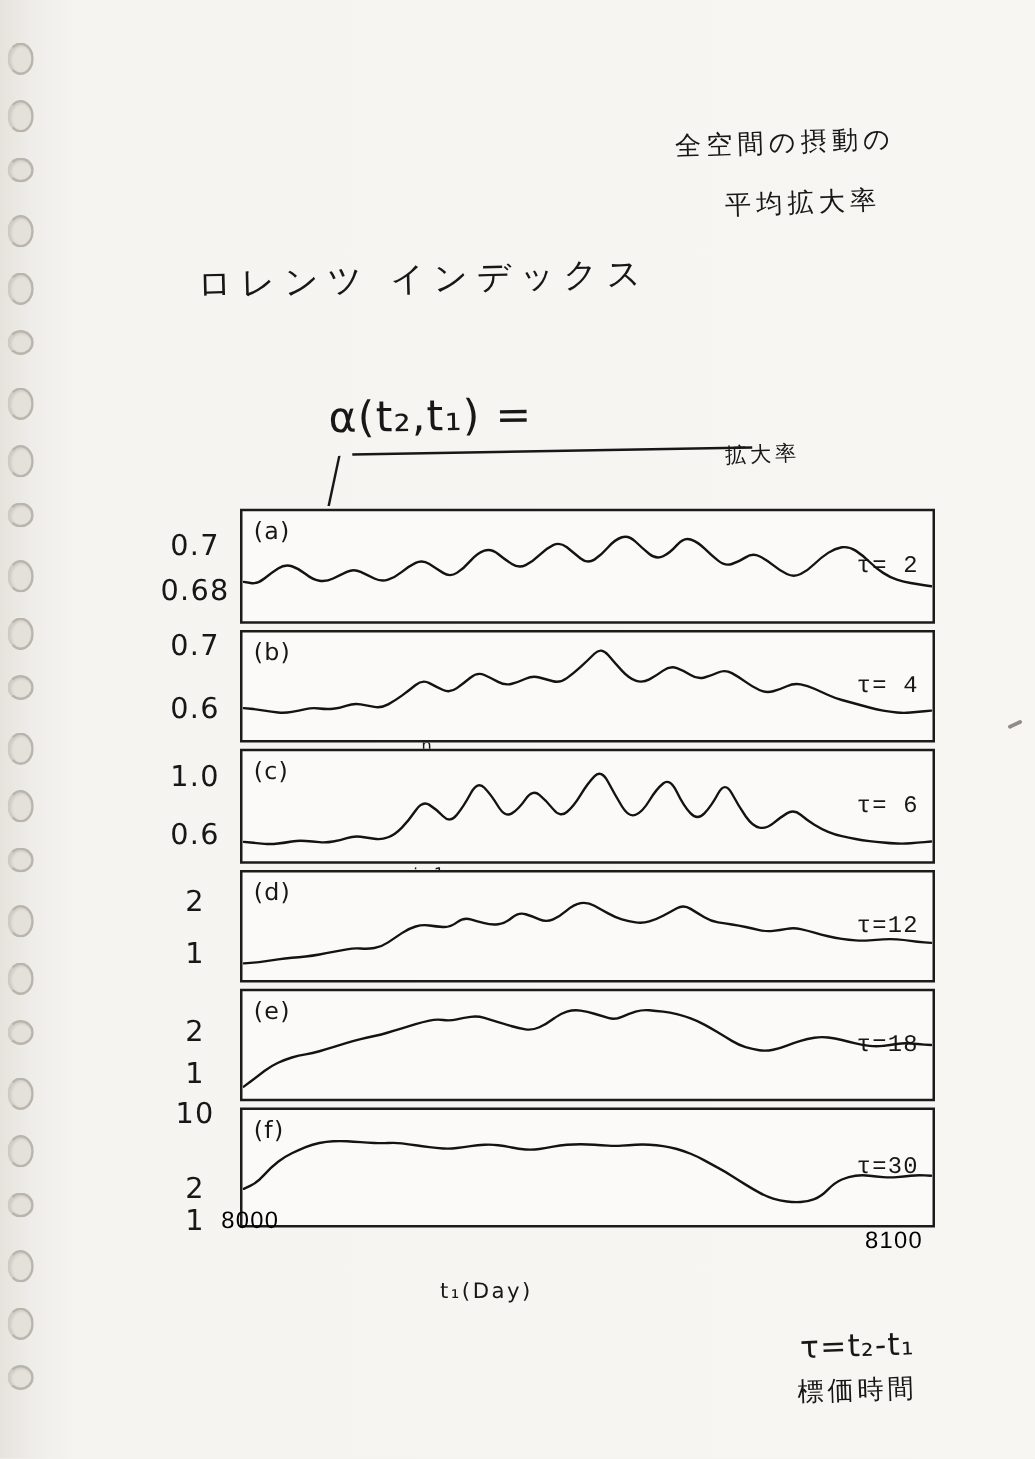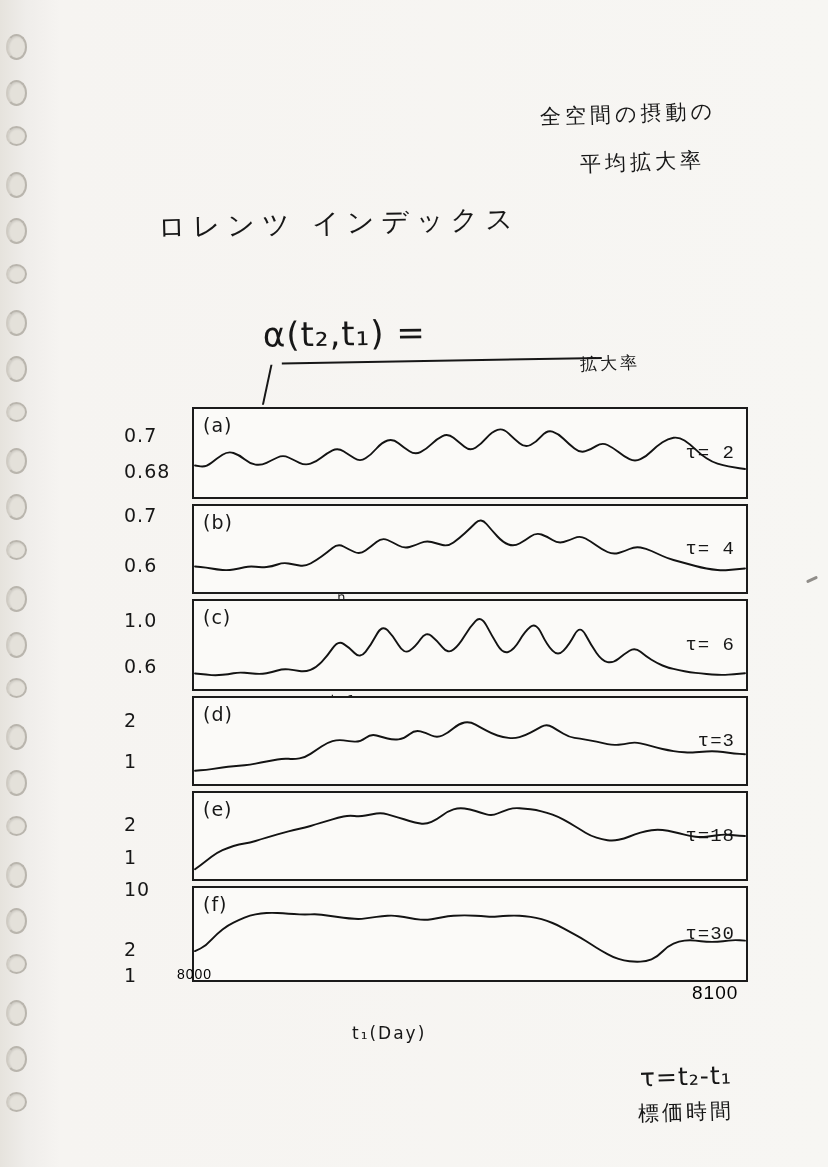--- a/index.html
+++ b/index.html
@@ -75,21 +75,21 @@
   .frac .num { display:block; border-bottom:2px solid #171717; padding:0 3px; }
   .frac .den { display:block; padding:0 3px; }
 
   #note-kakudai { left:580px; top:352px; font-size:17px; letter-spacing:3px; transform:rotate(-2deg); }
 
   #note-tau { left:640px; top:1062px; font-size:25px; letter-spacing:1px; transform:rotate(-2deg); }
   #note-hyoka { left:638px; top:1098px; font-size:21px; letter-spacing:3px; transform:rotate(-2deg); }
 
   #xlabel { left:352px; top:1023px; font-size:17px; letter-spacing:2px; }
 
-  #xtick-left  { position:absolute; left:177px; top:966px; font-size:14px; letter-spacing:1px; }
+  #xtick-left  { position:absolute; left:177px; top:966px; font-size:19px; letter-spacing:1px; }
   #xtick-right { position:absolute; left:692px; top:966px; font-size:19px; letter-spacing:1px;margin-top:16px; }
 
   
   #plot-area { position:absolute; left:192px; top:407px; width:556px; height:556px; }
   .panel {
     position:absolute; left:0; width:556px;
     border:2px solid #1b1b1b;
     background:#fbfaf8;
     box-sizing:border-box;
     overflow:hidden;
@@ -99,23 +99,23 @@
     font-family:"DejaVu Sans", sans-serif;
     font-size:19px; letter-spacing:1px; color:#171717;
   }
   .panel-tau {
     position:absolute; right:9px; top:50%; transform:translateY(-50%);
     font-family:Liberation Mono, monospace;
     font-size:19px; letter-spacing:1px; color:#171717;
     background:#fbfaf8; padding:0 2px 1px 4px;
   }
   .ytick {
-    position:absolute; right:0; text-align:left;
+    position:absolute; right:0; text-align:center;
     font-family:"DejaVu Sans", sans-serif;
-    font-size:19px; color:#171717; letter-spacing:1px;
+    font-size:23px; color:#171717; letter-spacing:1px;
     width:64px;
   }
   #ylabels { position:absolute; left:108px; top:407px; width:80px; height:560px; }
   svg.trace { position:absolute; left:0; top:0; }
   .trace path { fill:none; stroke:#131313; stroke-width:1.9; stroke-linejoin:round; stroke-linecap:round; }
   .smudge {
     position:absolute; right:10px; top:578px; width:12px; height:3px;
     background:#6d6a65; transform:rotate(-25deg); opacity:.75; border-radius:2px;
   }
 </style>
@@ -207,21 +207,21 @@
     </div>
     <div class="panel" style="top: 192px; height: 92px;">
       <div class="panel-label">(c)</div>
       <div class="panel-tau">τ=  6</div>
       <svg class="trace" width="552" height="88">
         <path d="M1.0,72.5 Q1.0,72.5 6.5,73.0 Q12.0,73.6 17.5,74.1 Q23.0,74.5 28.5,73.8 Q34.0,73.2 39.5,72.2 Q45.0,71.3 50.5,71.8 Q56.0,72.2 61.5,72.7 Q67.0,73.2 72.5,72.2 Q78.0,71.3 83.5,69.5 Q89.0,67.7 94.5,68.4 Q100.0,69.1 105.5,70.0 Q111.0,70.9 116.5,68.8 Q122.0,66.8 127.5,61.1 Q133.0,55.4 138.5,47.4 Q144.0,39.4 149.5,42.9 Q155.0,46.3 160.5,52.0 Q166.0,57.7 171.5,50.8 Q177.0,44.0 182.5,33.8 Q188.0,23.5 193.5,29.2 Q199.0,34.9 204.5,44.0 Q210.0,53.1 215.5,49.7 Q221.0,46.3 226.5,38.3 Q232.0,30.3 237.5,34.9 Q243.0,39.4 248.5,46.3 Q254.0,53.1 259.5,48.6 Q265.0,44.0 270.5,34.9 Q276.0,25.8 281.5,20.1 Q287.0,14.4 292.5,24.6 Q298.0,34.9 303.5,44.0 Q309.0,53.1 314.5,50.8 Q320.0,48.6 325.5,39.4 Q331.0,30.3 336.5,25.8 Q342.0,21.2 347.5,32.6 Q353.0,44.0 358.5,49.7 Q364.0,55.4 369.5,49.7 Q375.0,44.0 380.5,33.8 Q386.0,23.5 391.5,33.8 Q397.0,44.0 402.5,52.0 Q408.0,59.9 413.5,61.1 Q419.0,62.2 424.5,57.7 Q430.0,53.1 435.5,49.7 Q441.0,46.3 446.5,50.8 Q452.0,55.4 457.5,58.8 Q463.0,62.2 468.5,64.5 Q474.0,66.8 479.5,67.9 Q485.0,69.1 490.5,70.2 Q496.0,71.3 501.5,71.9 Q507.0,72.5 512.5,73.0 Q518.0,73.6 523.5,73.8 Q529.0,74.1 534.5,73.6 Q540.0,73.2 545.5,72.7 L551.0,72.2"></path>
       </svg>
     </div>
     <div class="panel" style="top: 289px; height: 90px;">
       <div class="panel-label">(d)</div>
-      <div class="panel-tau">τ=3</div>
+      <div class="panel-tau">τ=12</div>
       <svg class="trace" width="552" height="86">
         <path d="M1.0,72.7 Q1.0,72.7 6.5,72.3 Q12.0,71.9 17.5,71.1 Q23.0,70.3 28.5,69.5 Q34.0,68.6 39.5,68.2 Q45.0,67.8 50.5,67.2 Q56.0,66.6 61.5,65.6 Q67.0,64.5 72.5,63.5 Q78.0,62.5 83.5,61.5 Q89.0,60.4 94.5,60.8 Q100.0,61.3 105.5,60.4 Q111.0,59.6 116.5,55.9 Q122.0,52.2 127.5,48.5 Q133.0,44.8 138.5,43.2 Q144.0,41.6 149.5,42.4 Q155.0,43.2 160.5,43.6 Q166.0,44.0 171.5,39.9 Q177.0,35.8 182.5,37.5 Q188.0,39.1 193.5,40.5 Q199.0,42.0 204.5,41.4 Q210.0,40.7 215.5,36.2 Q221.0,31.7 226.5,33.4 Q232.0,35.0 237.5,37.5 Q243.0,39.9 248.5,37.5 Q254.0,35.0 259.5,30.3 Q265.0,25.6 270.5,24.5 Q276.0,23.5 281.5,26.6 Q287.0,29.7 292.5,32.7 Q298.0,35.8 303.5,37.5 Q309.0,39.1 314.5,39.9 Q320.0,40.7 325.5,39.1 Q331.0,37.5 336.5,34.6 Q342.0,31.7 347.5,28.6 Q353.0,25.6 358.5,29.1 Q364.0,32.5 369.5,35.8 Q375.0,39.1 380.5,39.9 Q386.0,40.7 391.5,41.6 Q397.0,42.4 402.5,43.6 Q408.0,44.8 413.5,46.1 Q419.0,47.3 424.5,46.7 Q430.0,46.1 435.5,45.1 Q441.0,44.0 446.5,45.3 Q452.0,46.5 457.5,48.1 Q463.0,49.8 468.5,51.0 Q474.0,52.2 479.5,53.1 Q485.0,53.9 490.5,54.3 Q496.0,54.7 501.5,54.3 Q507.0,53.9 512.5,53.5 Q518.0,53.1 523.5,53.5 Q529.0,53.9 534.5,54.7 Q540.0,55.5 545.5,55.9 L551.0,56.3"></path>
       </svg>
     </div>
     <div class="panel" style="top: 384px; height: 90px;">
       <div class="panel-label">(e)</div>
       <div class="panel-tau">τ=18</div>
       <svg class="trace" width="552" height="86">
         <path d="M1.0,76.3 Q1.0,76.3 6.5,72.2 Q12.0,68.0 17.5,63.8 Q23.0,59.7 28.5,57.2 Q34.0,54.7 39.5,53.0 Q45.0,51.3 50.5,50.5 Q56.0,49.7 61.5,48.0 Q67.0,46.3 72.5,44.7 Q78.0,43.0 83.5,41.3 Q89.0,39.7 94.5,38.3 Q100.0,37.0 105.5,35.8 Q111.0,34.7 116.5,33.0 Q122.0,31.3 127.5,29.7 Q133.0,28.0 138.5,26.3 Q144.0,24.7 149.5,23.5 Q155.0,22.3 160.5,23.0 Q166.0,23.7 171.5,22.5 Q177.0,21.3 182.5,20.5 Q188.0,19.7 193.5,21.3 Q199.0,23.0 204.5,24.7 Q210.0,26.3 215.5,28.0 Q221.0,29.7 226.5,30.5 Q232.0,31.3 237.5,28.8 Q243.0,26.3 248.5,22.2 Q254.0,18.0 259.5,16.3 Q265.0,14.7 270.5,15.5 Q276.0,16.3 281.5,18.0 Q287.0,19.7 292.5,21.3 Q298.0,23.0 303.5,20.5 Q309.0,18.0 314.5,16.3 Q320.0,14.7 325.5,15.2 Q331.0,15.7 336.5,16.3 Q342.0,17.0 347.5,18.3 Q353.0,19.7 358.5,21.7 Q364.0,23.7 369.5,26.7 Q375.0,29.7 380.5,33.0 Q386.0,36.3 391.5,39.7 Q397.0,43.0 402.5,44.7 Q408.0,46.3 413.5,47.2 Q419.0,48.0 424.5,46.8 Q430.0,45.7 435.5,43.5 Q441.0,41.3 446.5,39.7 Q452.0,38.0 457.5,37.2 Q463.0,36.3 468.5,37.0 Q474.0,37.7 479.5,39.0 Q485.0,40.3 490.5,41.7 Q496.0,43.0 501.5,43.7 Q507.0,44.3 512.5,43.7 Q518.0,43.0 523.5,42.2 Q529.0,41.3 534.5,41.8 Q540.0,42.3 545.5,42.7 L551.0,43.0"></path>
       </svg>

